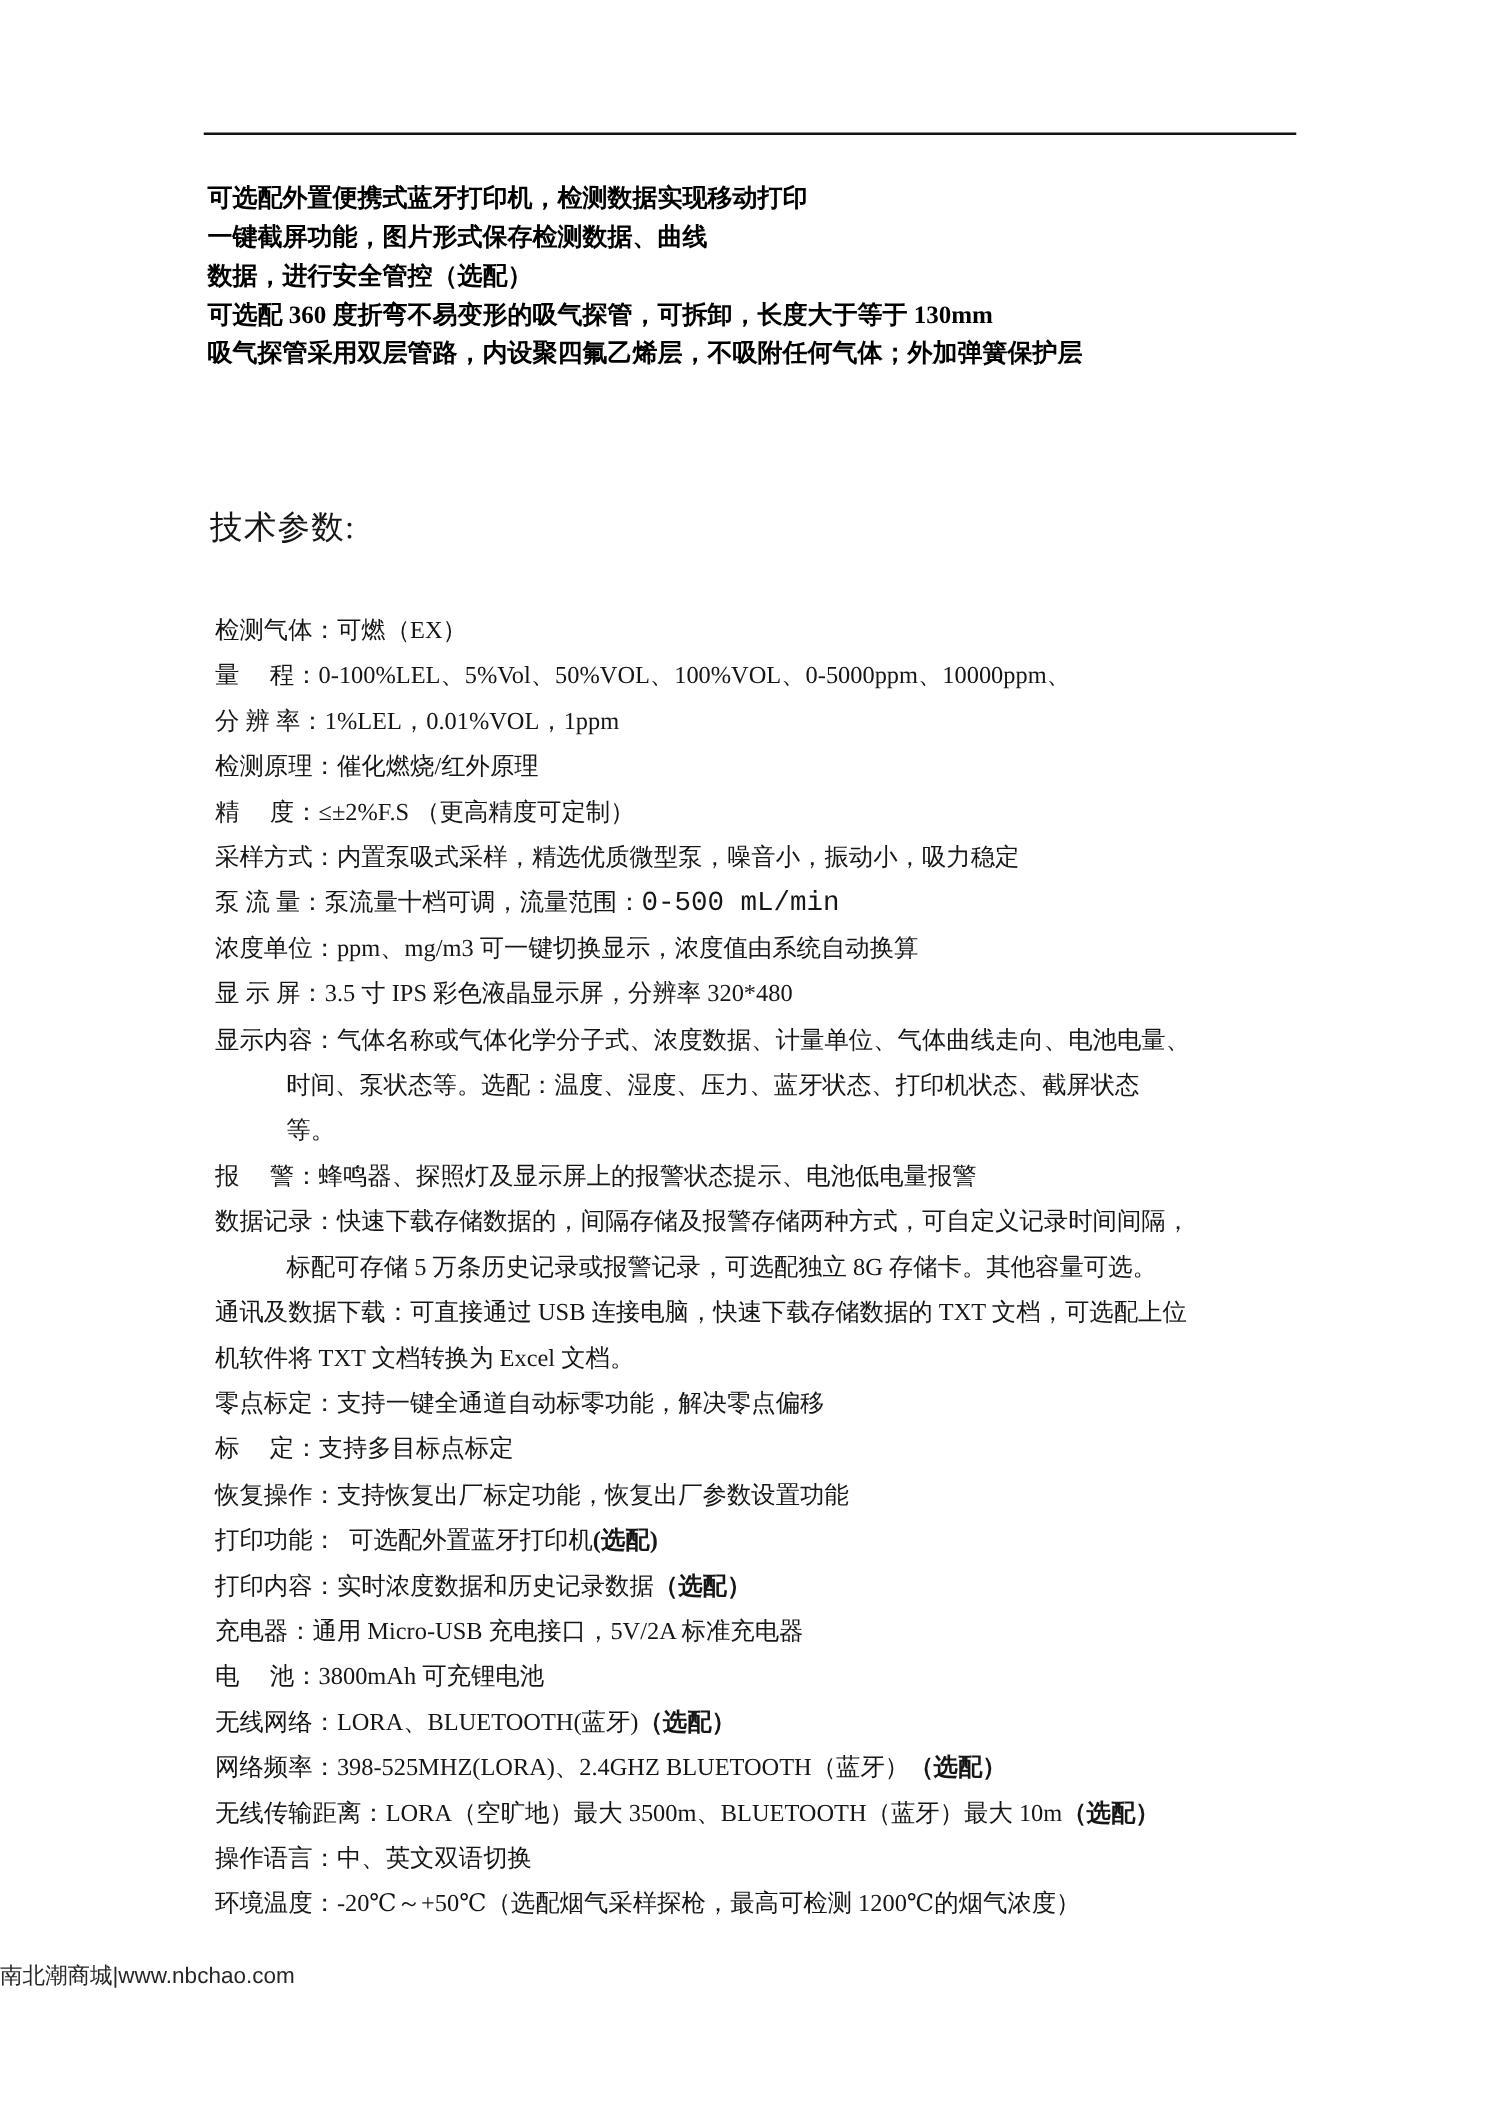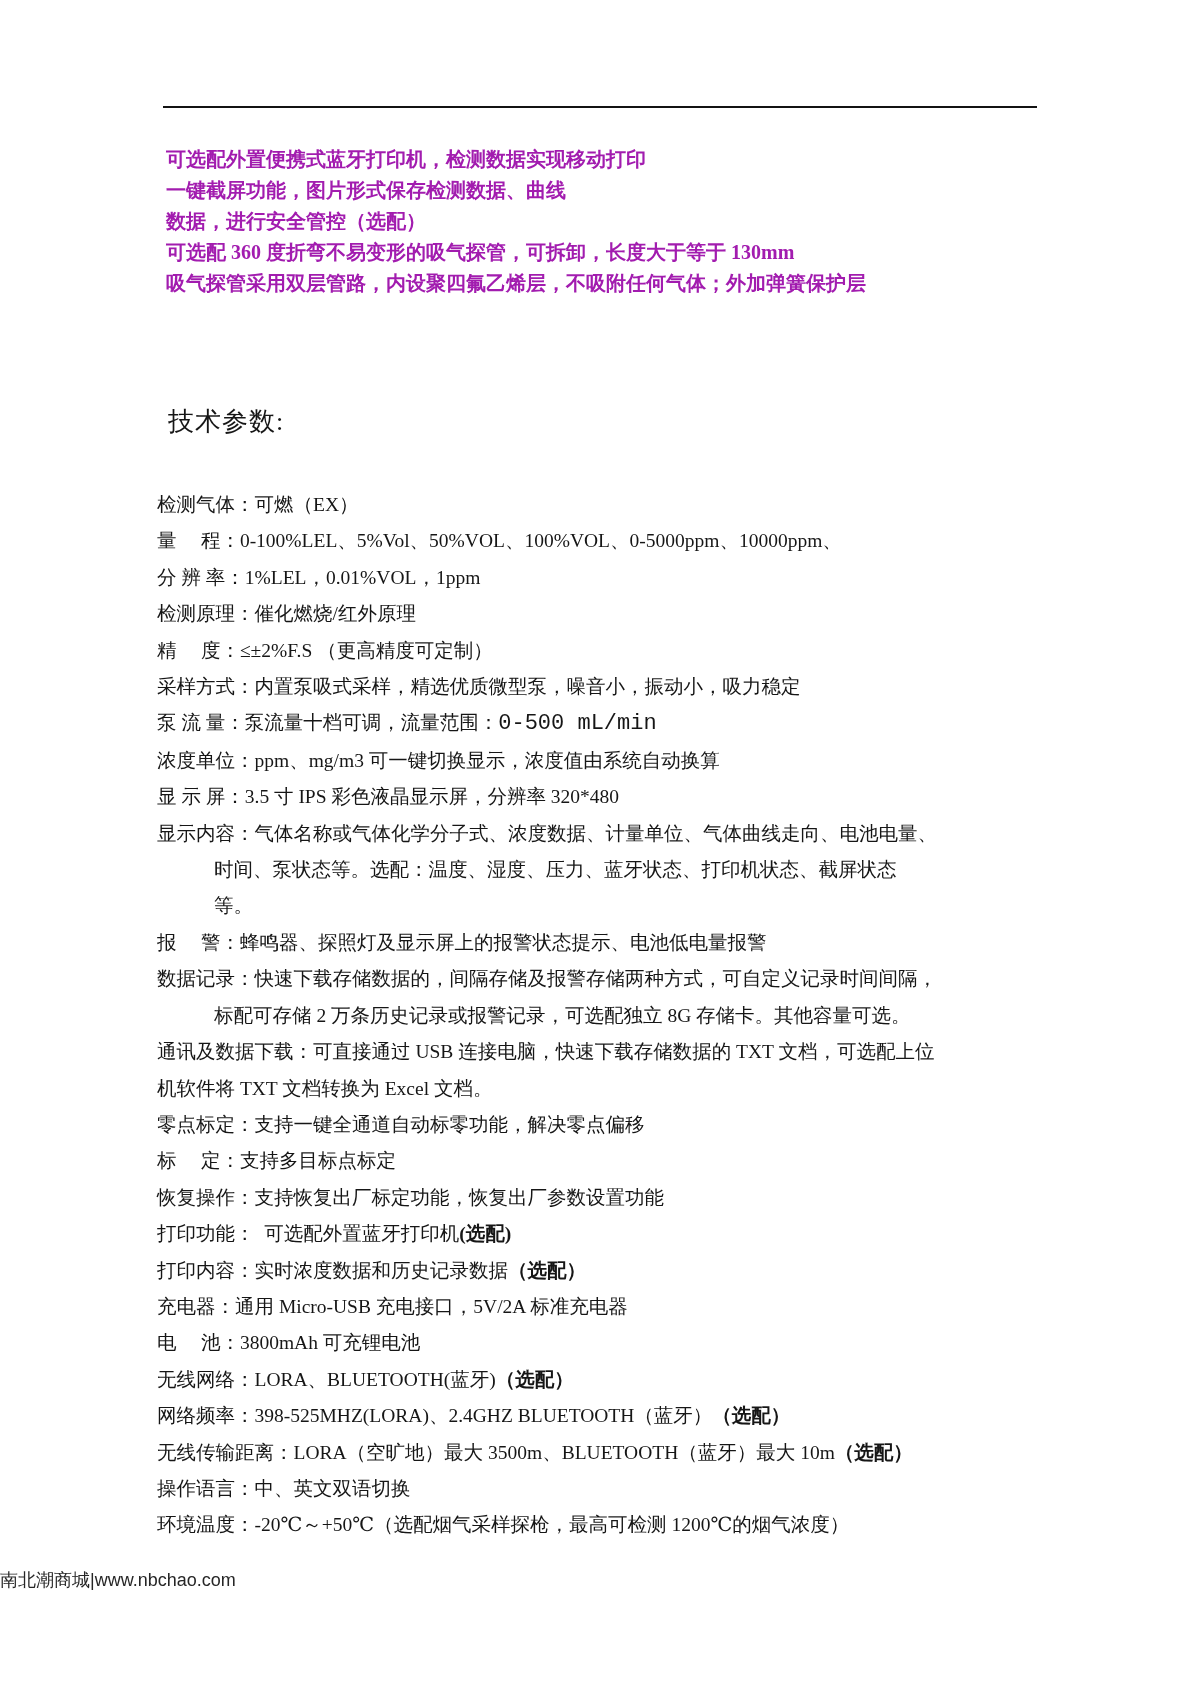--- a/index.html
+++ b/index.html
@@ -41,21 +41,21 @@
     top: 404px;
     left: 168px;
     margin: 0;
     font-size: 26px;
     font-weight: normal;
     letter-spacing: 1px;
   }
   .specs {
     position: absolute;
     top: 487px;
-    left: 157px;
+    left: 172px;
     width: 886px;
     font-size: 19.5px;
     line-height: 36.4px;
   }
   .spec-line {
     white-space: pre-wrap;
   }
   .spec-line.indent {
     padding-left: 57px;
   }
@@ -77,21 +77,21 @@
     color: #262626;
   }
 </style>
 </head>
 <body>
 
 <div class="page">
 
   <div class="top-rule"></div>
 
-  <div class="intro" id="intro-block" style="color: #a21caf;">
+  <div class="intro" id="intro-block" style="color: #000000;">
       <div class="intro-line">可选配外置便携式蓝牙打印机，检测数据实现移动打印</div>
       <div class="intro-line">一键截屏功能，图片形式保存检测数据、曲线</div>
       <div class="intro-line">数据，进行安全管控（选配）</div>
       <div class="intro-line">可选配 360 度折弯不易变形的吸气探管，可拆卸，长度大于等于 130mm</div>
       <div class="intro-line">吸气探管采用双层管路，内设聚四氟乙烯层，不吸附任何气体；外加弹簧保护层</div>
     </div>
 
   <h2 class="section-title">技术参数:</h2>
 
   <div class="specs" id="specs-block">
@@ -102,21 +102,21 @@
       <div class="spec-line"><span class="">精     度：≤±2%F.S （更高精度可定制）</span></div>
       <div class="spec-line"><span class="">采样方式：内置泵吸式采样，精选优质微型泵，噪音小，振动小，吸力稳定</span></div>
       <div class="spec-line"><span class="">泵 流 量：泵流量十档可调，流量范围：</span><span class="seg-mono">0-500 mL/min</span></div>
       <div class="spec-line"><span class="">浓度单位：ppm、mg/m3 可一键切换显示，浓度值由系统自动换算</span></div>
       <div class="spec-line"><span class="">显 示 屏：3.5 寸 IPS 彩色液晶显示屏，分辨率 320*480</span></div>
       <div class="spec-line"><span class="">显示内容：气体名称或气体化学分子式、浓度数据、计量单位、气体曲线走向、电池电量、</span></div>
       <div class="spec-line indent"><span class="">时间、泵状态等。选配：温度、湿度、压力、蓝牙状态、打印机状态、截屏状态</span></div>
       <div class="spec-line indent"><span class="">等。</span></div>
       <div class="spec-line"><span class="">报     警：蜂鸣器、探照灯及显示屏上的报警状态提示、电池低电量报警</span></div>
       <div class="spec-line"><span class="">数据记录：快速下载存储数据的，间隔存储及报警存储两种方式，可自定义记录时间间隔，</span></div>
-      <div class="spec-line indent"><span class="">标配可存储 2 万条历史记录或报警记录，可选配独立 8G 存储卡。其他容量可选。</span></div>
+      <div class="spec-line indent"><span class="">标配可存储 5 万条历史记录或报警记录，可选配独立 8G 存储卡。其他容量可选。</span></div>
       <div class="spec-line"><span class="">通讯及数据下载：可直接通过 USB 连接电脑，快速下载存储数据的 TXT 文档，可选配上位</span></div>
       <div class="spec-line"><span class="">机软件将 TXT 文档转换为 Excel 文档。</span></div>
       <div class="spec-line"><span class="">零点标定：支持一键全通道自动标零功能，解决零点偏移</span></div>
       <div class="spec-line"><span class="">标     定：支持多目标点标定</span></div>
       <div class="spec-line"><span class="">恢复操作：支持恢复出厂标定功能，恢复出厂参数设置功能</span></div>
       <div class="spec-line"><span class="">打印功能：  可选配外置蓝牙打印机</span><span class="seg-bold ">(选配)</span></div>
       <div class="spec-line"><span class="">打印内容：实时浓度数据和历史记录数据</span><span class="seg-bold ">（选配）</span></div>
       <div class="spec-line"><span class="">充电器：通用 Micro-USB 充电接口，5V/2A 标准充电器</span></div>
       <div class="spec-line"><span class="">电     池：3800mAh 可充锂电池</span></div>
       <div class="spec-line"><span class="">无线网络：LORA、BLUETOOTH(蓝牙)</span><span class="seg-bold ">（选配）</span></div>

